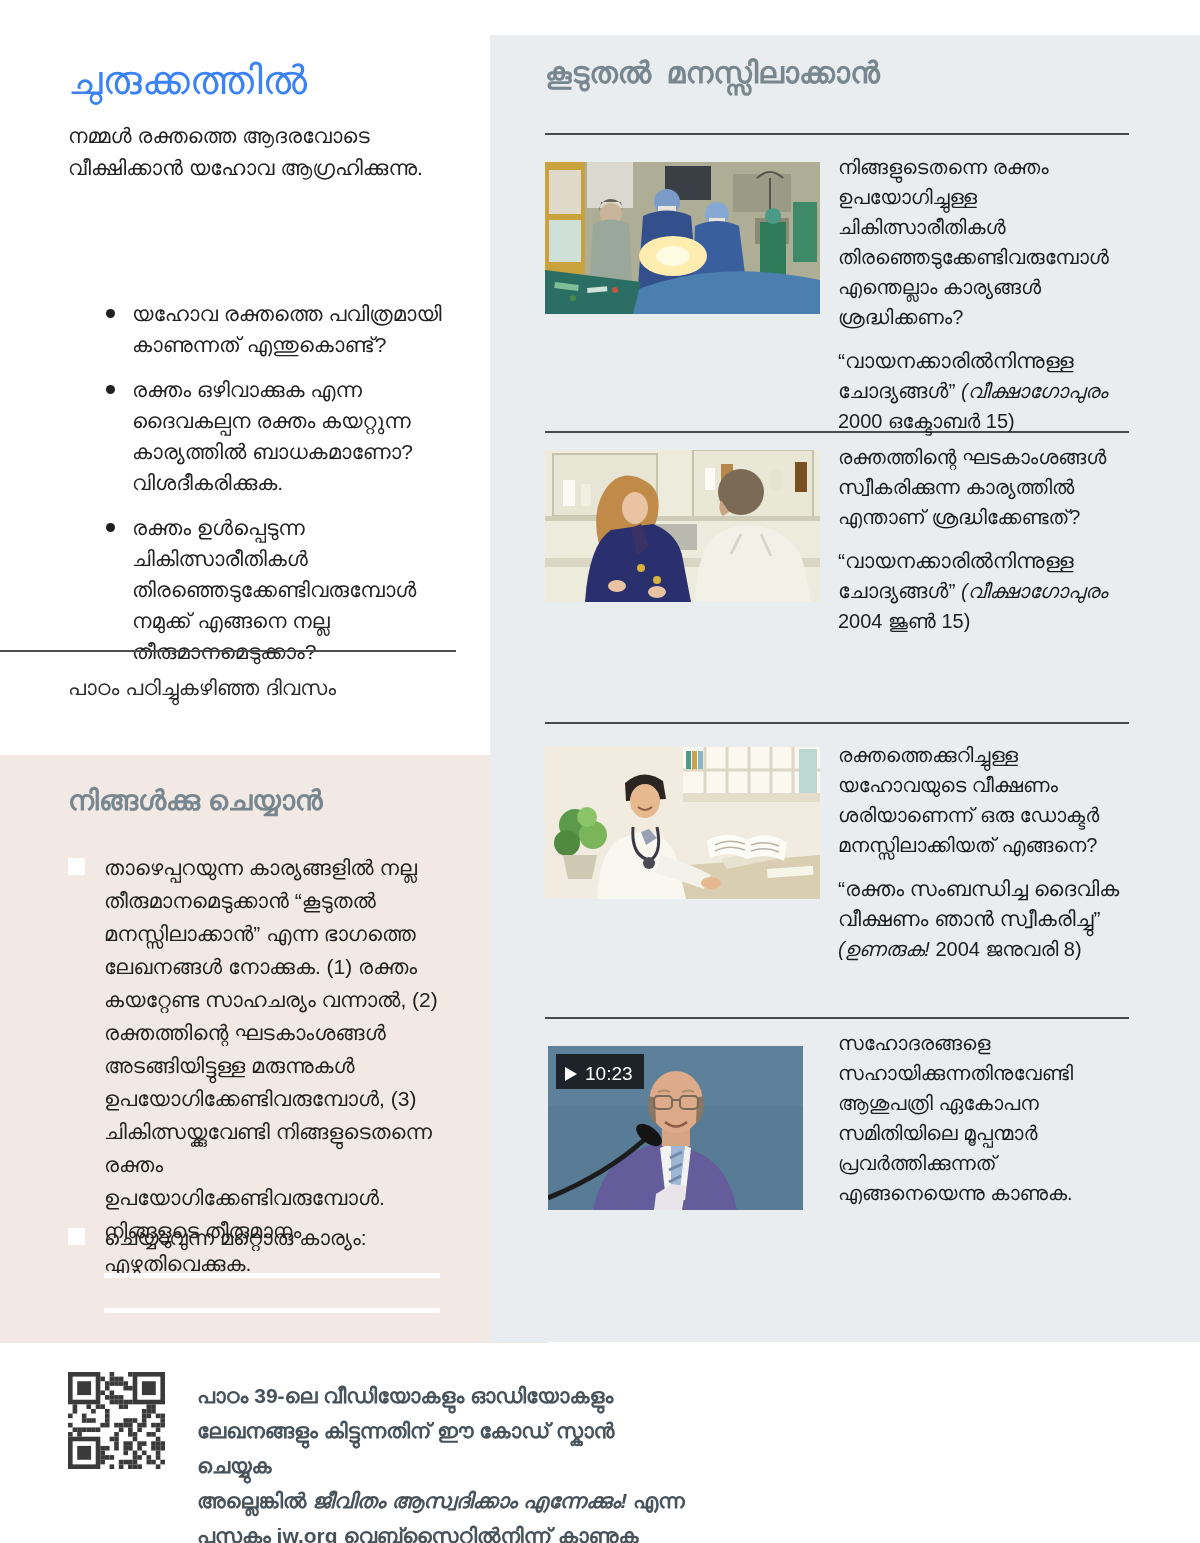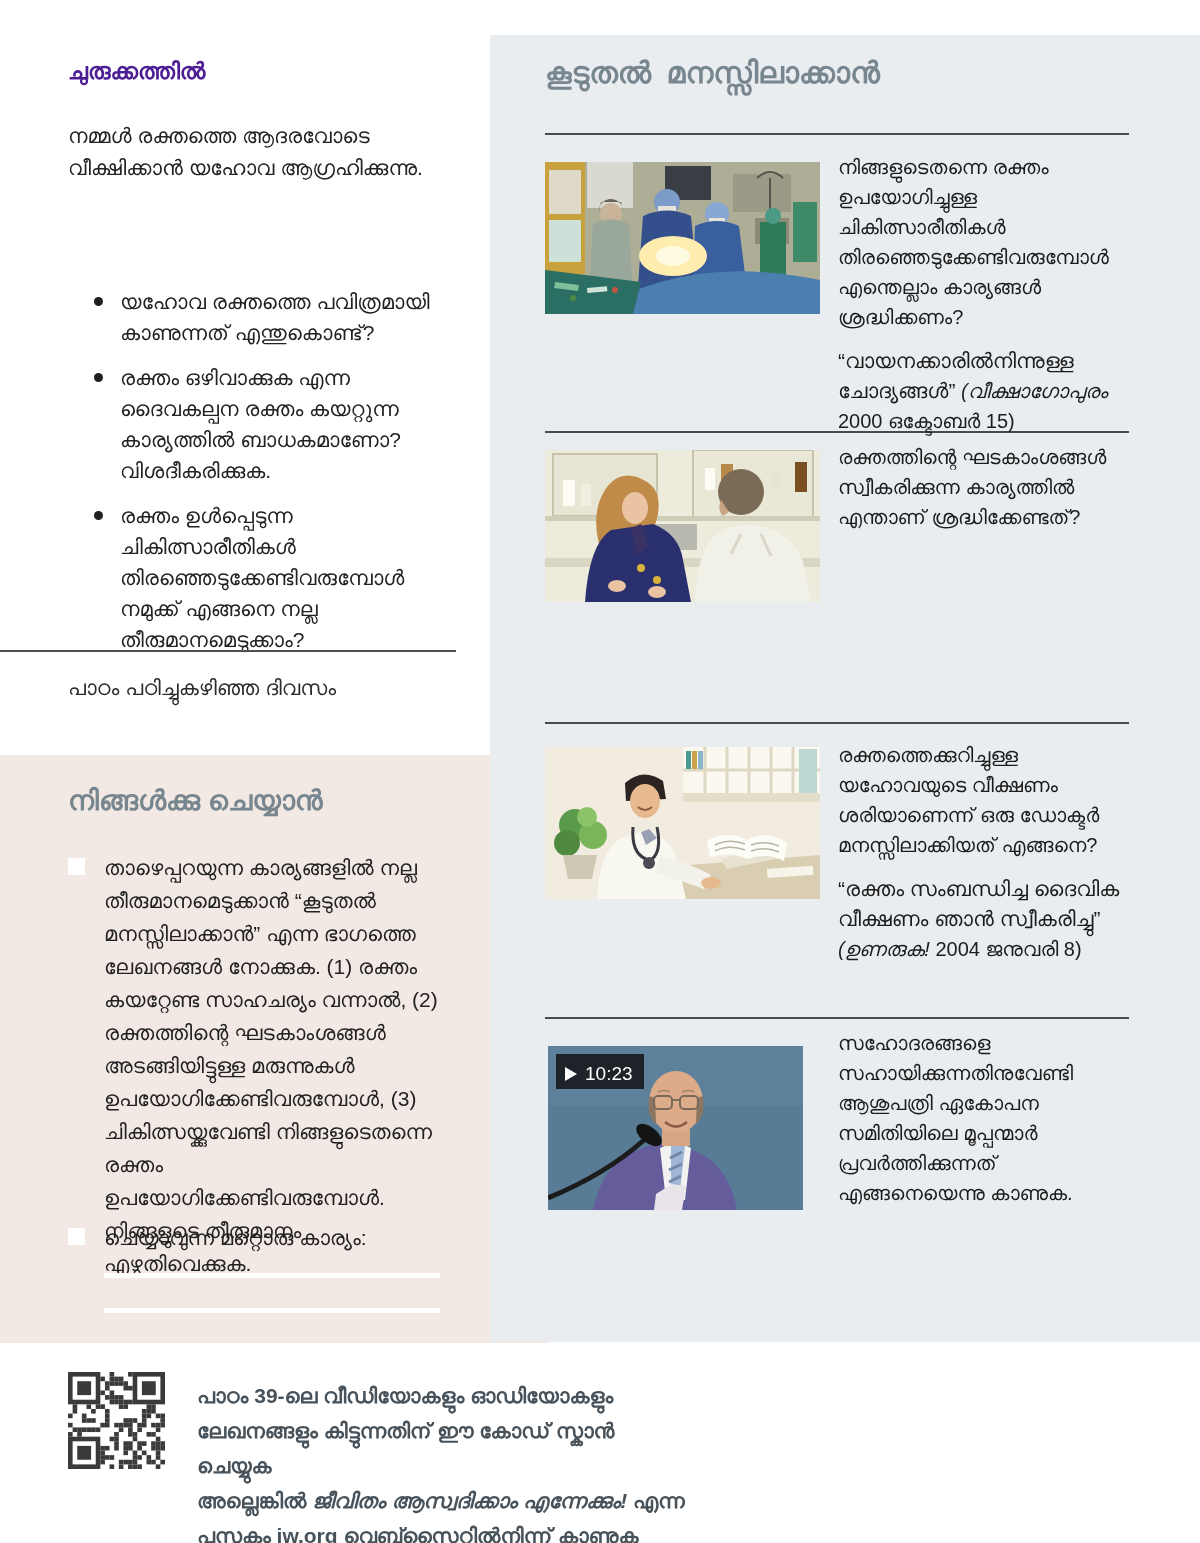--- a/index.html
+++ b/index.html
@@ -1,22 +1,22 @@
 <!DOCTYPE html>
 <html><head>
 <meta charset="utf-8">
 <style>
   html,body{margin:0;padding:0;background:#fff;}
   .page{position:relative;width:1200px;height:1543px;background:#ffffff;overflow:hidden;
         font-family:"Liberation Sans", sans-serif;color:#1f1f1f;}
   
-  .h-teal{position:absolute;left:68px;top:58px;font-size:23px;font-weight:bold;color:#4c1d95;}
+  .h-teal{position:absolute;left:68px;top:58px;font-size:40px;font-weight:normal;color:#3b82f6;}
   .summary-body{position:absolute;left:68px;top:120px;width:392px;font-size:21px;line-height:32px;color:#222;}
   .h-slate{position:absolute;left:68px;top:216px;font-size:30px;font-weight:bold;color:#78878f;}
-  .recall-list{position:absolute;left:92px;top:286px;width:372px;list-style:none;margin:0;padding:0;}
+  .recall-list{position:absolute;left:92px;top:286px;width:372px;list-style:none;margin:12px;padding:0;}
   .recall-list li{position:relative;padding-left:28px;margin-bottom:14px;font-size:21px;line-height:31px;color:#222;}
   .dot{position:absolute;left:2px;top:11px;width:9px;height:9px;border-radius:50%;background:#1f1f1f;}
   .left-rule{position:absolute;left:0;top:650px;width:456px;height:2px;background:#4f4f4f;}
   .date-label{position:absolute;left:68px;top:676px;font-size:21px;color:#2b2b2b;}
   .todo-box{position:absolute;left:0;top:755px;width:549px;height:588px;background:#f2e9e4;}
   .todo-head{position:absolute;left:68px;top:30px;font-size:28px;font-weight:bold;color:#78878f;}
   .todo-item{position:absolute;left:68px;width:372px;font-size:21px;line-height:33px;color:#222;}
   .todo-item .cb{position:absolute;left:0;top:7px;width:17px;height:17px;background:#ffffff;}
   .todo-item .txt{display:block;margin-left:36px;}
   .write-line{position:absolute;left:104px;width:336px;height:5px;background:#ffffff;}
@@ -157,20 +157,25 @@
       <ellipse cx="112" cy="142" rx="9" ry="6" fill="#eac3a2"></ellipse>
       <circle cx="196" cy="42" r="23" fill="#7b6a55"></circle>
       <path d="M176 50 q-4 10 2 16 l6 -4 z" fill="#c9a584"></path>
       <path d="M150 152 q2 -54 22 -68 q24 -14 50 -6 q32 10 38 42 l6 32 z" fill="#f2f1e7"></path>
       <path d="M196 84 l-10 20" stroke="#d8d6c8" stroke-width="3" fill="none"></path>
       <path d="M216 84 l10 22" stroke="#d8d6c8" stroke-width="3" fill="none"></path>
     </svg>
   </div>
   <div class="stext" style="top:442px;">
     <p class="q">രക്തത്തിന്റെ ഘടകാംശങ്ങൾ സ്വീകരിക്കുന്ന കാര്യത്തിൽ എന്താണ് ശ്രദ്ധിക്കേണ്ടത്?</p>
+    <p class="t">
+      <span class="bold">“വായനക്കാരിൽനിന്നുള്ള ചോദ്യങ്ങൾ”</span>
+      <span class="ital">(വീക്ഷാഗോപുരം</span>
+      <span>2004 ജൂൺ 15)</span>
+    </p>
   </div>
 
   <div class="photo" style="top:747px;">
     <svg viewBox="0 0 275 152" preserveAspectRatio="none">
       <rect width="275" height="152" fill="#f1ecdf"></rect>
       <rect x="138" y="0" width="137" height="46" fill="#faf8ef"></rect>
       <path d="M160 0 v46 M182 0 v46 M204 0 v46 M226 0 v46 M248 0 v46 M138 23 h137" stroke="#ddd7c4" stroke-width="3" fill="none"></path>
       <rect x="141" y="4" width="5" height="18" fill="#4a9a8e"></rect>
       <rect x="147" y="4" width="5" height="18" fill="#c9a24a"></rect>
       <rect x="153" y="4" width="5" height="18" fill="#8ab5c9"></rect>

